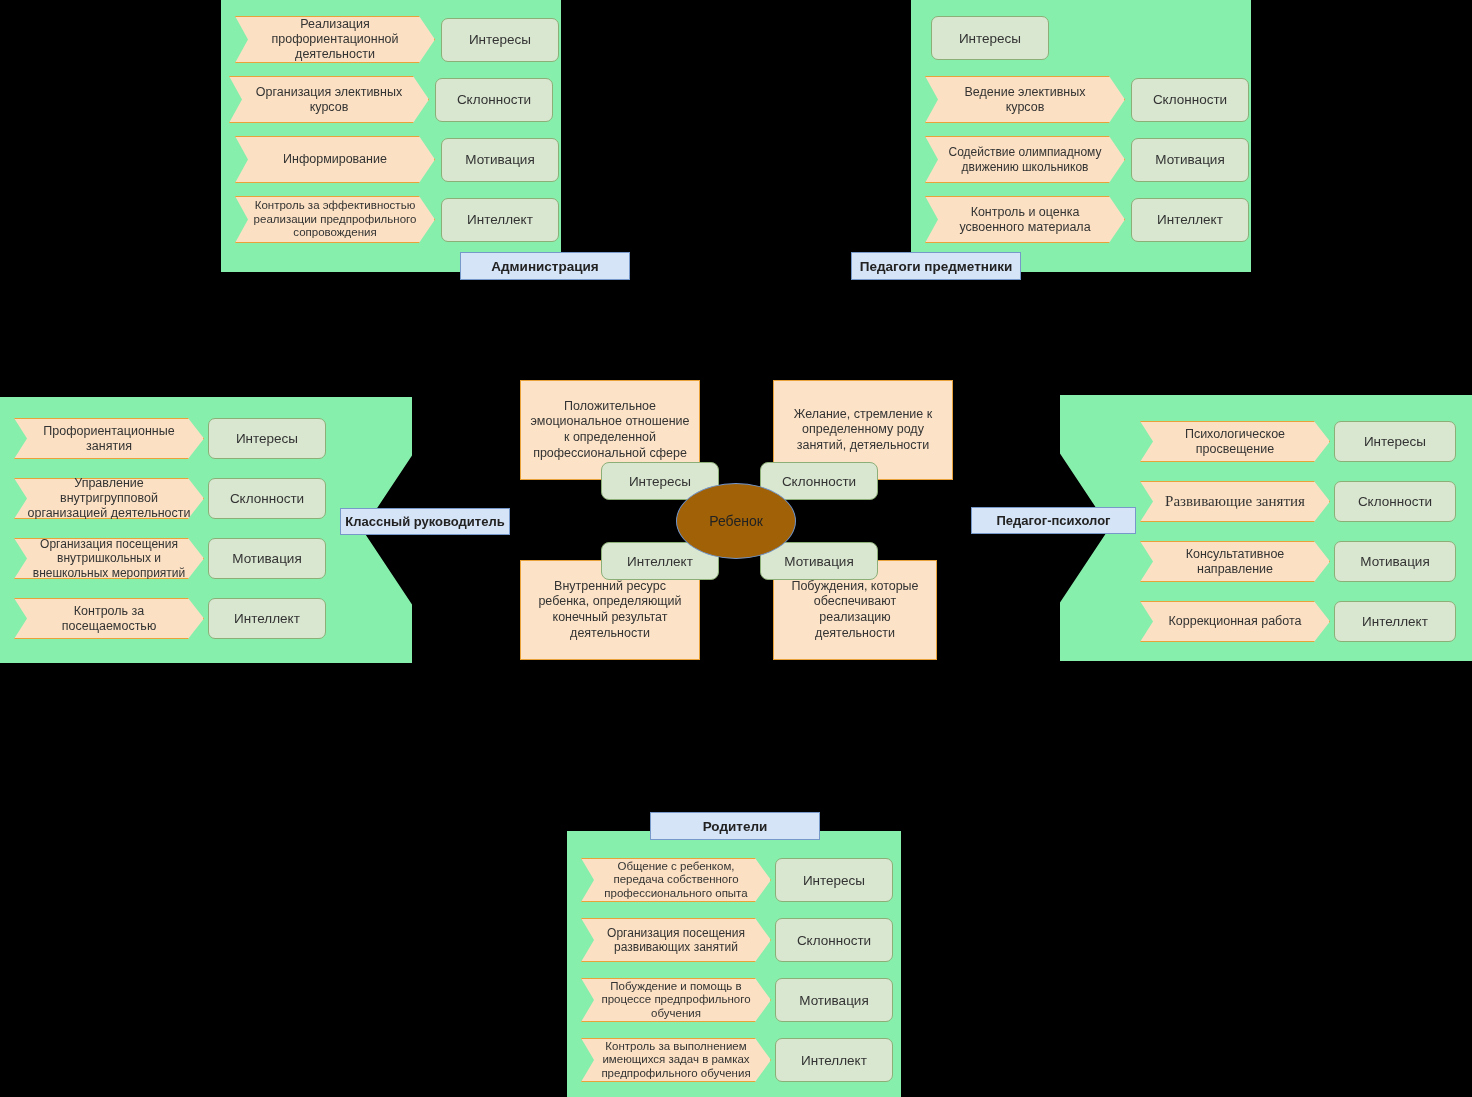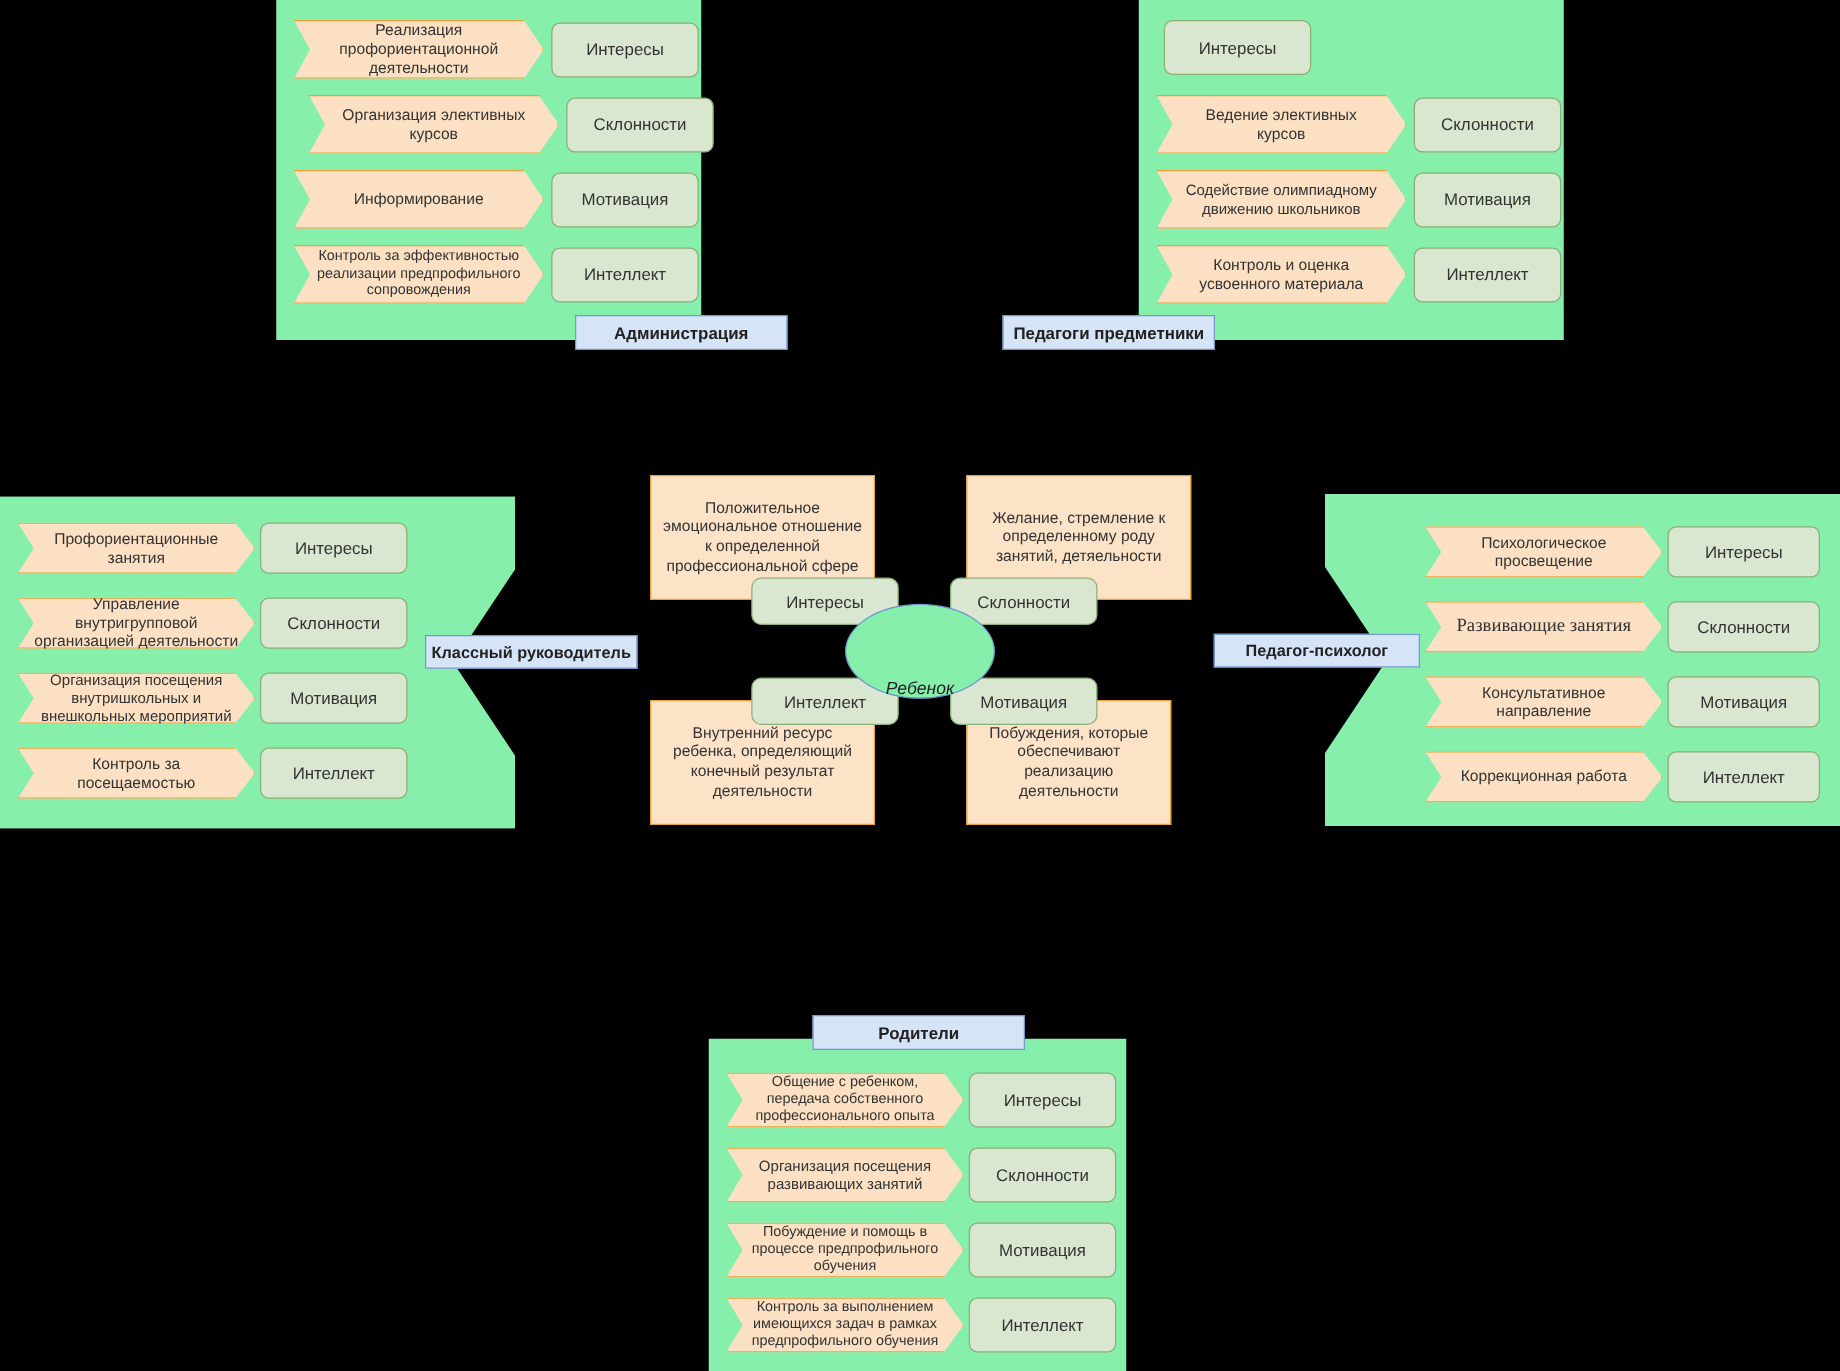--- a/index.html
+++ b/index.html
@@ -60,41 +60,41 @@
      text-align:center;line-height:1.25;padding:4px 8px;
   }
   .cgreen{
      position:absolute;box-sizing:border-box;
      background:#d9e7d0;border:1.2px solid #8cae77;border-radius:8px;
      color:#333;display:flex;align-items:center;justify-content:center;
      text-align:center;
   }
   .ellipse{
      position:absolute;box-sizing:border-box;
-     background:#86efac;border:1.4px solid #6f93ca;border-radius:50%;
-     color:#222;display:flex;align-items:flex-end;justify-content:center;
-     text-align:center;z-index:5;font-style:italic;
+     background:#a16207;border:1.4px solid #6f93ca;border-radius:50%;
+     color:#222;display:flex;align-items:center;justify-content:center;
+     text-align:center;z-index:5;
   }
 </style>
 </head>
 <body>
 
 <div class="panel" style="left:221px;top:0px;width:340px;height:272px;">
   <div class="rows">
 
     <div class="row" style="left:14px;top:16px;">
       <div class="chev" style="width:200px;height:47px;font-size:12.5px;">
         <span>Реализация профориентационной деятельности</span>
       </div>
       <div class="green" style="width:118px;height:44px;margin-left:6px;font-size:13.5px;">
         <span>Интересы</span>
       </div>
     </div>
 
-    <div class="row" style="left:26px;top:76px;">
+    <div class="row" style="left:8px;top:76px;">
       <div class="chev" style="width:200px;height:47px;font-size:12.5px;">
         <span>Организация элективных курсов</span>
       </div>
       <div class="green" style="width:118px;height:44px;margin-left:6px;font-size:13.5px;">
         <span>Склонности</span>
       </div>
     </div>
 
     <div class="row" style="left:14px;top:136px;">
       <div class="chev" style="width:200px;height:47px;font-size:12.5px;">
@@ -151,21 +151,21 @@
       <div class="chev" style="width:200px;height:47px;font-size:12.5px;">
         <span>Контроль и оценка усвоенного материала</span>
       </div>
       <div class="green" style="width:118px;height:44px;margin-left:6px;font-size:13.5px;">
         <span>Интеллект</span>
       </div>
     </div>
 
   </div>
 </div>
-<div class="tab" style="left:802px;top:252px;width:170px;height:28px;font-size:13.5px;">
+<div class="tab" style="left:851px;top:252px;width:170px;height:28px;font-size:13.5px;">
   <span>Педагоги предметники</span>
 </div>
 
 <div class="panel notch-right" style="left:0px;top:397px;width:412px;height:266px;">
   <div class="rows">
 
     <div class="row" style="left:14px;top:21px;">
       <div class="chev" style="width:190px;height:41px;font-size:12.5px;padding-left:12px;padding-right:12px;">
         <span>Профориентационные занятия</span>
       </div>

